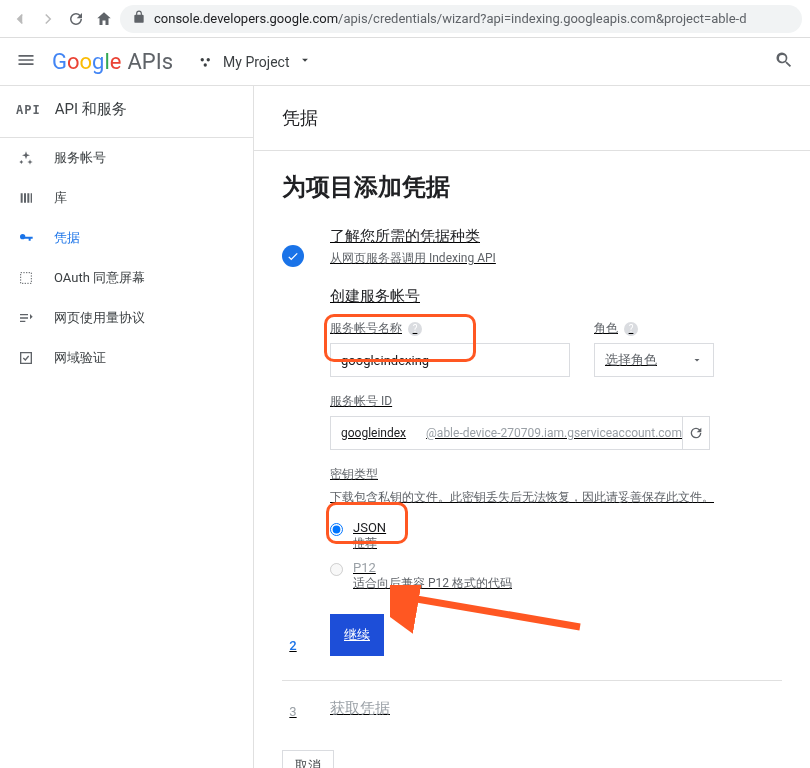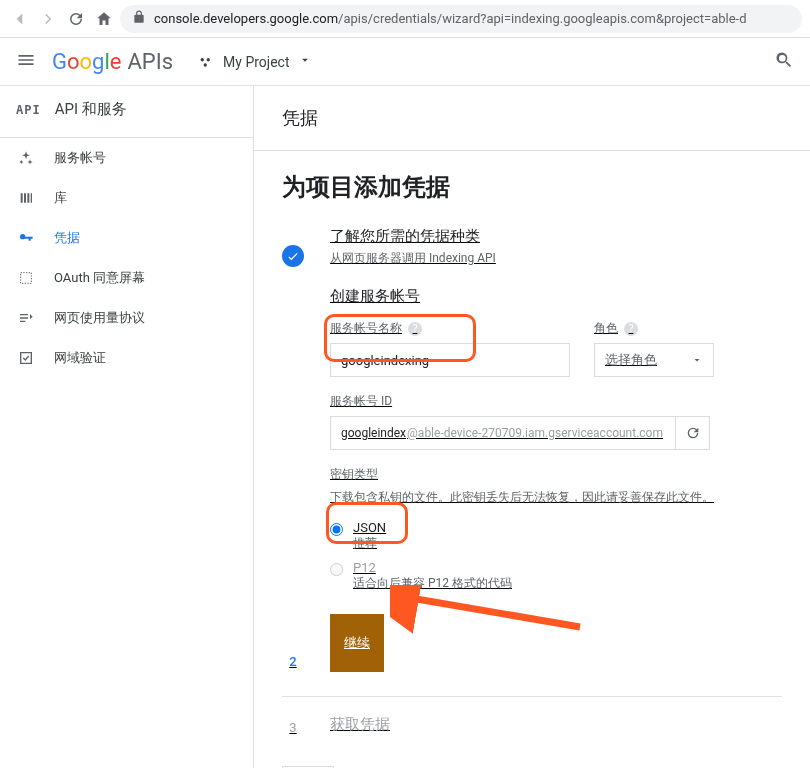--- a/index.html
+++ b/index.html
@@ -54,31 +54,31 @@
     .step-title.pending { color: #9aa0a6; }
     .step-sub { font-size: 12px; color: #5f6368; }
     
     .form-row { display: flex; gap: 24px; margin-top: 14px; }
     .form-group { flex: 1; }
     .form-label { font-size: 12px; color: #5f6368; margin-bottom: 6px; display: flex; align-items: center; gap: 6px; }
     .help-icon { width: 14px; height: 14px; border-radius: 50%; background: #dadce0; color: #fff; font-size: 10px; display: inline-flex; align-items: center; justify-content: center; }
     .form-input { width: 100%; height: 34px; border: 1px solid #dadce0; padding: 0 10px; font-size: 13px; color: #202124; }
     .form-select { width: 120px; height: 34px; border: 1px solid #dadce0; padding: 0 10px; font-size: 13px; color: #5f6368; display: flex; align-items: center; justify-content: space-between; }
     .service-id-box { display: flex; align-items: center; border: 1px solid #dadce0; height: 34px; font-size: 12px; overflow: hidden; margin-top: 6px; }
-    .sid-prefix { padding: 0 1px 0 10px; color: #202124; }
+    .sid-prefix { padding: 0 20px 0 10px; color: #202124; }
     .sid-rest { color: #9aa0a6; flex: 1; white-space: nowrap; }
     .sid-refresh { width: 34px; display: flex; align-items: center; justify-content: center; color: #5f6368; border-left: 1px solid #dadce0; height: 100%; }
     
     .key-desc { font-size: 12px; color: #5f6368; margin-bottom: 10px; margin-top: 4px; }
     .radio-opt { display: flex; align-items: flex-start; gap: 10px; padding: 4px 0; }
     .radio-opt input { margin-top: 3px; }
     .radio-label { font-size: 13px; color: #202124; }
     .radio-sub { font-size: 12px; color: #5f6368; }
     
-    .continue-btn { background: #a16207; color: #fff; border: none; padding: 20px 14px; font-size: 13px; font-weight: 500; margin-top: 18px; cursor: pointer; text-decoration: underline; }
+    .continue-btn { background: #1d4ed8; color: #fff; border: none; padding: 12px 14px; font-size: 13px; font-weight: 500; margin-top: 18px; cursor: pointer; text-decoration: underline; }
     .divider { height: 1px; background: #e0e0e0; margin: 24px 0 18px; }
     .cancel-btn { background: #fff; border: 1px solid #dadce0; padding: 6px 12px; font-size: 13px; color: #3c4043; cursor: pointer; }
     
     
     .hl { border: 3px solid #ff5722; border-radius: 10px; position: absolute; pointer-events: none; }
     .rel { position: relative; }
     
     
     .arrow-svg { position: absolute; pointer-events: none; }
   </style>

